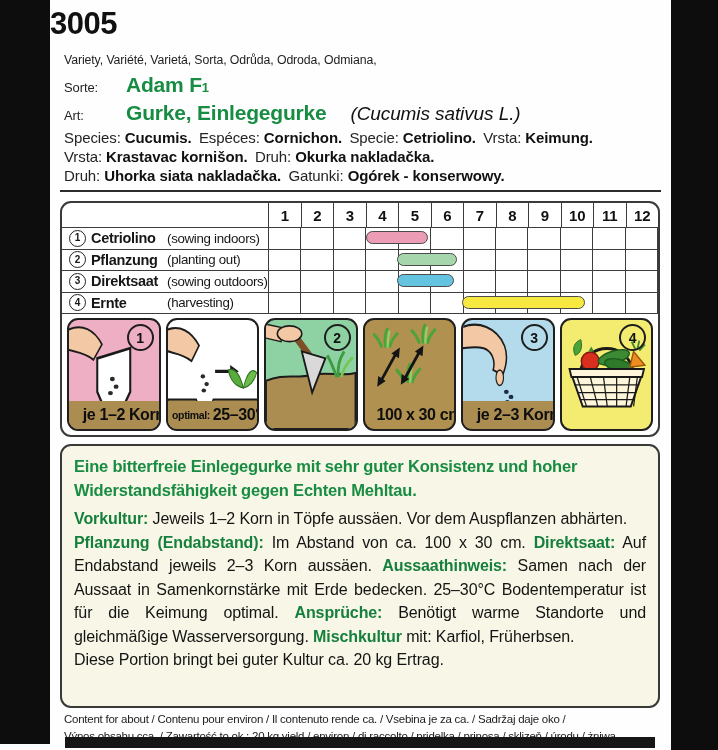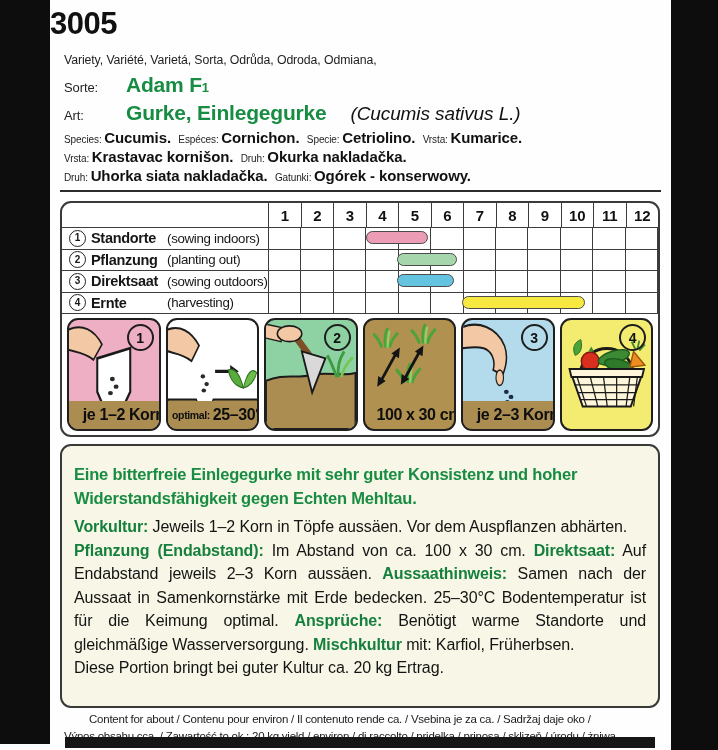--- a/index.html
+++ b/index.html
@@ -14,21 +14,21 @@
   .variety{position:absolute;left:14px;top:53px;font-size:12.3px;color:#1d1d1d;}
   .titlerow{position:absolute;left:14px;display:flex;align-items:baseline;white-space:nowrap;gap:16px;}
   .row-sorte{top:73px;}
   .row-art{top:101px;}
   .smalllbl{font-size:13px;color:#232323;width:46px;flex:none;}
   .bigGreen{font-size:21px;font-weight:bold;color:#178c42;letter-spacing:-0.2px;}
   .sub1{font-size:13px;font-weight:bold;}
   .latin{font-size:19px;font-style:italic;color:#111;margin-left:8px;font-weight:normal;}
   .spline{position:absolute;left:14px;white-space:nowrap;}
   #sp1{top:129px;} #sp2{top:148px;} #sp3{top:167px;}
-  .slbl{font-size:10px;color:#242424;}
+  .slbl{font-size:15px;color:#242424;}
   .sval{font-size:15px;font-weight:bold;color:#111;margin-right:3px;}
   .divider{position:absolute;left:10px;top:190px;width:601px;height:2px;background:#2b2b2b;}
 
   .box1{position:absolute;left:10px;top:201px;width:600px;height:236px;border:2.5px solid #3a3a3a;
         border-radius:11px;background:#fff;box-sizing:border-box;overflow:hidden;}
   .cal-header{display:flex;height:24px;}
   .cal-spacer{width:206px;flex:none;}
   #months{flex:1;display:flex;border-left:1.2px solid #3d3d3d;}
   .mcell{flex:1;border-right:1.2px solid #3d3d3d;display:flex;align-items:center;justify-content:center;
          font-weight:bold;font-size:15px;color:#111;}
@@ -53,28 +53,28 @@
   .art{position:absolute;inset:0;}
   .art svg{display:block;width:100%;height:100%;}
   .badge{position:absolute;top:4px;right:5px;width:23px;height:23px;border:2px solid #1e1e1e;border-radius:50%;
          display:flex;align-items:center;justify-content:center;font-weight:bold;font-size:14px;color:#111;z-index:3;}
   .cap{position:absolute;left:0;right:0;bottom:0;height:28px;display:flex;align-items:center;justify-content:center;
        font-weight:bold;font-size:16px;color:#0e0e0e;white-space:nowrap;z-index:2;letter-spacing:-0.4px;padding-left:20px;}
   .strip-soil{background:#ab8d52;}
   .cap-pre{font-size:10.5px;margin-right:3px;}
 
   .box2{position:absolute;left:10px;top:444px;width:600px;height:264px;border:2.5px solid #3a3a3a;border-radius:11px;
-        background:#f8f6e6;box-sizing:border-box;padding:16px 12px;overflow:hidden;}
+        background:#f8f6e6;box-sizing:border-box;padding:8px 12px;overflow:hidden;}
   .headline{font-size:16.5px;line-height:24px;font-weight:bold;color:#178c42;margin-bottom:5px;letter-spacing:-0.2px;}
   .bodytext{font-size:16px;line-height:23.5px;color:#141414;}
   #p2{text-align:justify;}
   .kw{font-weight:bold;color:#15803d;}
 
   .footer{position:absolute;left:14px;top:711px;font-size:11.5px;line-height:17px;color:#1c1c1c;
-          letter-spacing:-0.25px;white-space:nowrap;text-align:center;}
+          letter-spacing:-0.25px;white-space:nowrap;}
   .bottom-bar{position:absolute;left:15px;top:737px;width:590px;height:11px;background:#161616;}
 </style>
 </head>
 <body>
 
 <div class="page">
   <div class="strip strip-left"></div>
   <div class="strip strip-right"></div>
 
   <div class="content">
@@ -86,21 +86,21 @@
       <span class="smalllbl">Sorte:</span>
       <span class="bigGreen"><span>Adam F</span><span class="sub1">1</span></span>
     </div>
 
     <div class="titlerow row-art">
       <span class="smalllbl">Art:</span>
       <span class="bigGreen">Gurke, Einlegegurke</span>
       <span class="latin">(Cucumis sativus L.)</span>
     </div>
 
-    <div class="spline" id="sp1"><span class="slbl">Species: </span><span class="sval">Cucumis.</span> <span class="slbl">Espéces: </span><span class="sval">Cornichon.</span> <span class="slbl">Specie: </span><span class="sval">Cetriolino.</span> <span class="slbl">Vrsta: </span><span class="sval">Kumarice.</span> </div>
+    <div class="spline" id="sp1"><span class="slbl">Species: </span><span class="sval">Cucumis.</span> <span class="slbl">Espéces: </span><span class="sval">Cornichon.</span> <span class="slbl">Specie: </span><span class="sval">Cetriolino.</span> <span class="slbl">Vrsta: </span><span class="sval">Keimung.</span> </div>
     <div class="spline" id="sp2"><span class="slbl">Vrsta: </span><span class="sval">Krastavac kornišon.</span> <span class="slbl">Druh: </span><span class="sval">Okurka nakladačka.</span> </div>
     <div class="spline" id="sp3"><span class="slbl">Druh: </span><span class="sval">Uhorka siata nakladačka.</span> <span class="slbl">Gatunki: </span><span class="sval">Ogórek - konserwowy.</span> </div>
 
     <div class="divider"></div>
 
     <div class="box1">
       <div class="cal-header">
         <div class="cal-spacer"></div>
         <div id="months">
             <div class="mcell">1</div>
@@ -114,21 +114,21 @@
             <div class="mcell">9</div>
             <div class="mcell">10</div>
             <div class="mcell">11</div>
             <div class="mcell">12</div>
           </div>
       </div>
       <div id="cal-rows">
           <div class="cal-row">
             <div class="cal-label">
               <span class="numcircle">1</span>
-              <span class="rname">Standorte</span>
+              <span class="rname">Cetriolino</span>
               <span class="rdesc">(sowing indoors)</span>
             </div>
             <div class="cal-grid">
               <div class="gcell"></div>
               <div class="gcell"></div>
               <div class="gcell"></div>
               <div class="gcell"></div>
               <div class="gcell"></div>
               <div class="gcell"></div>
               <div class="gcell"></div>

